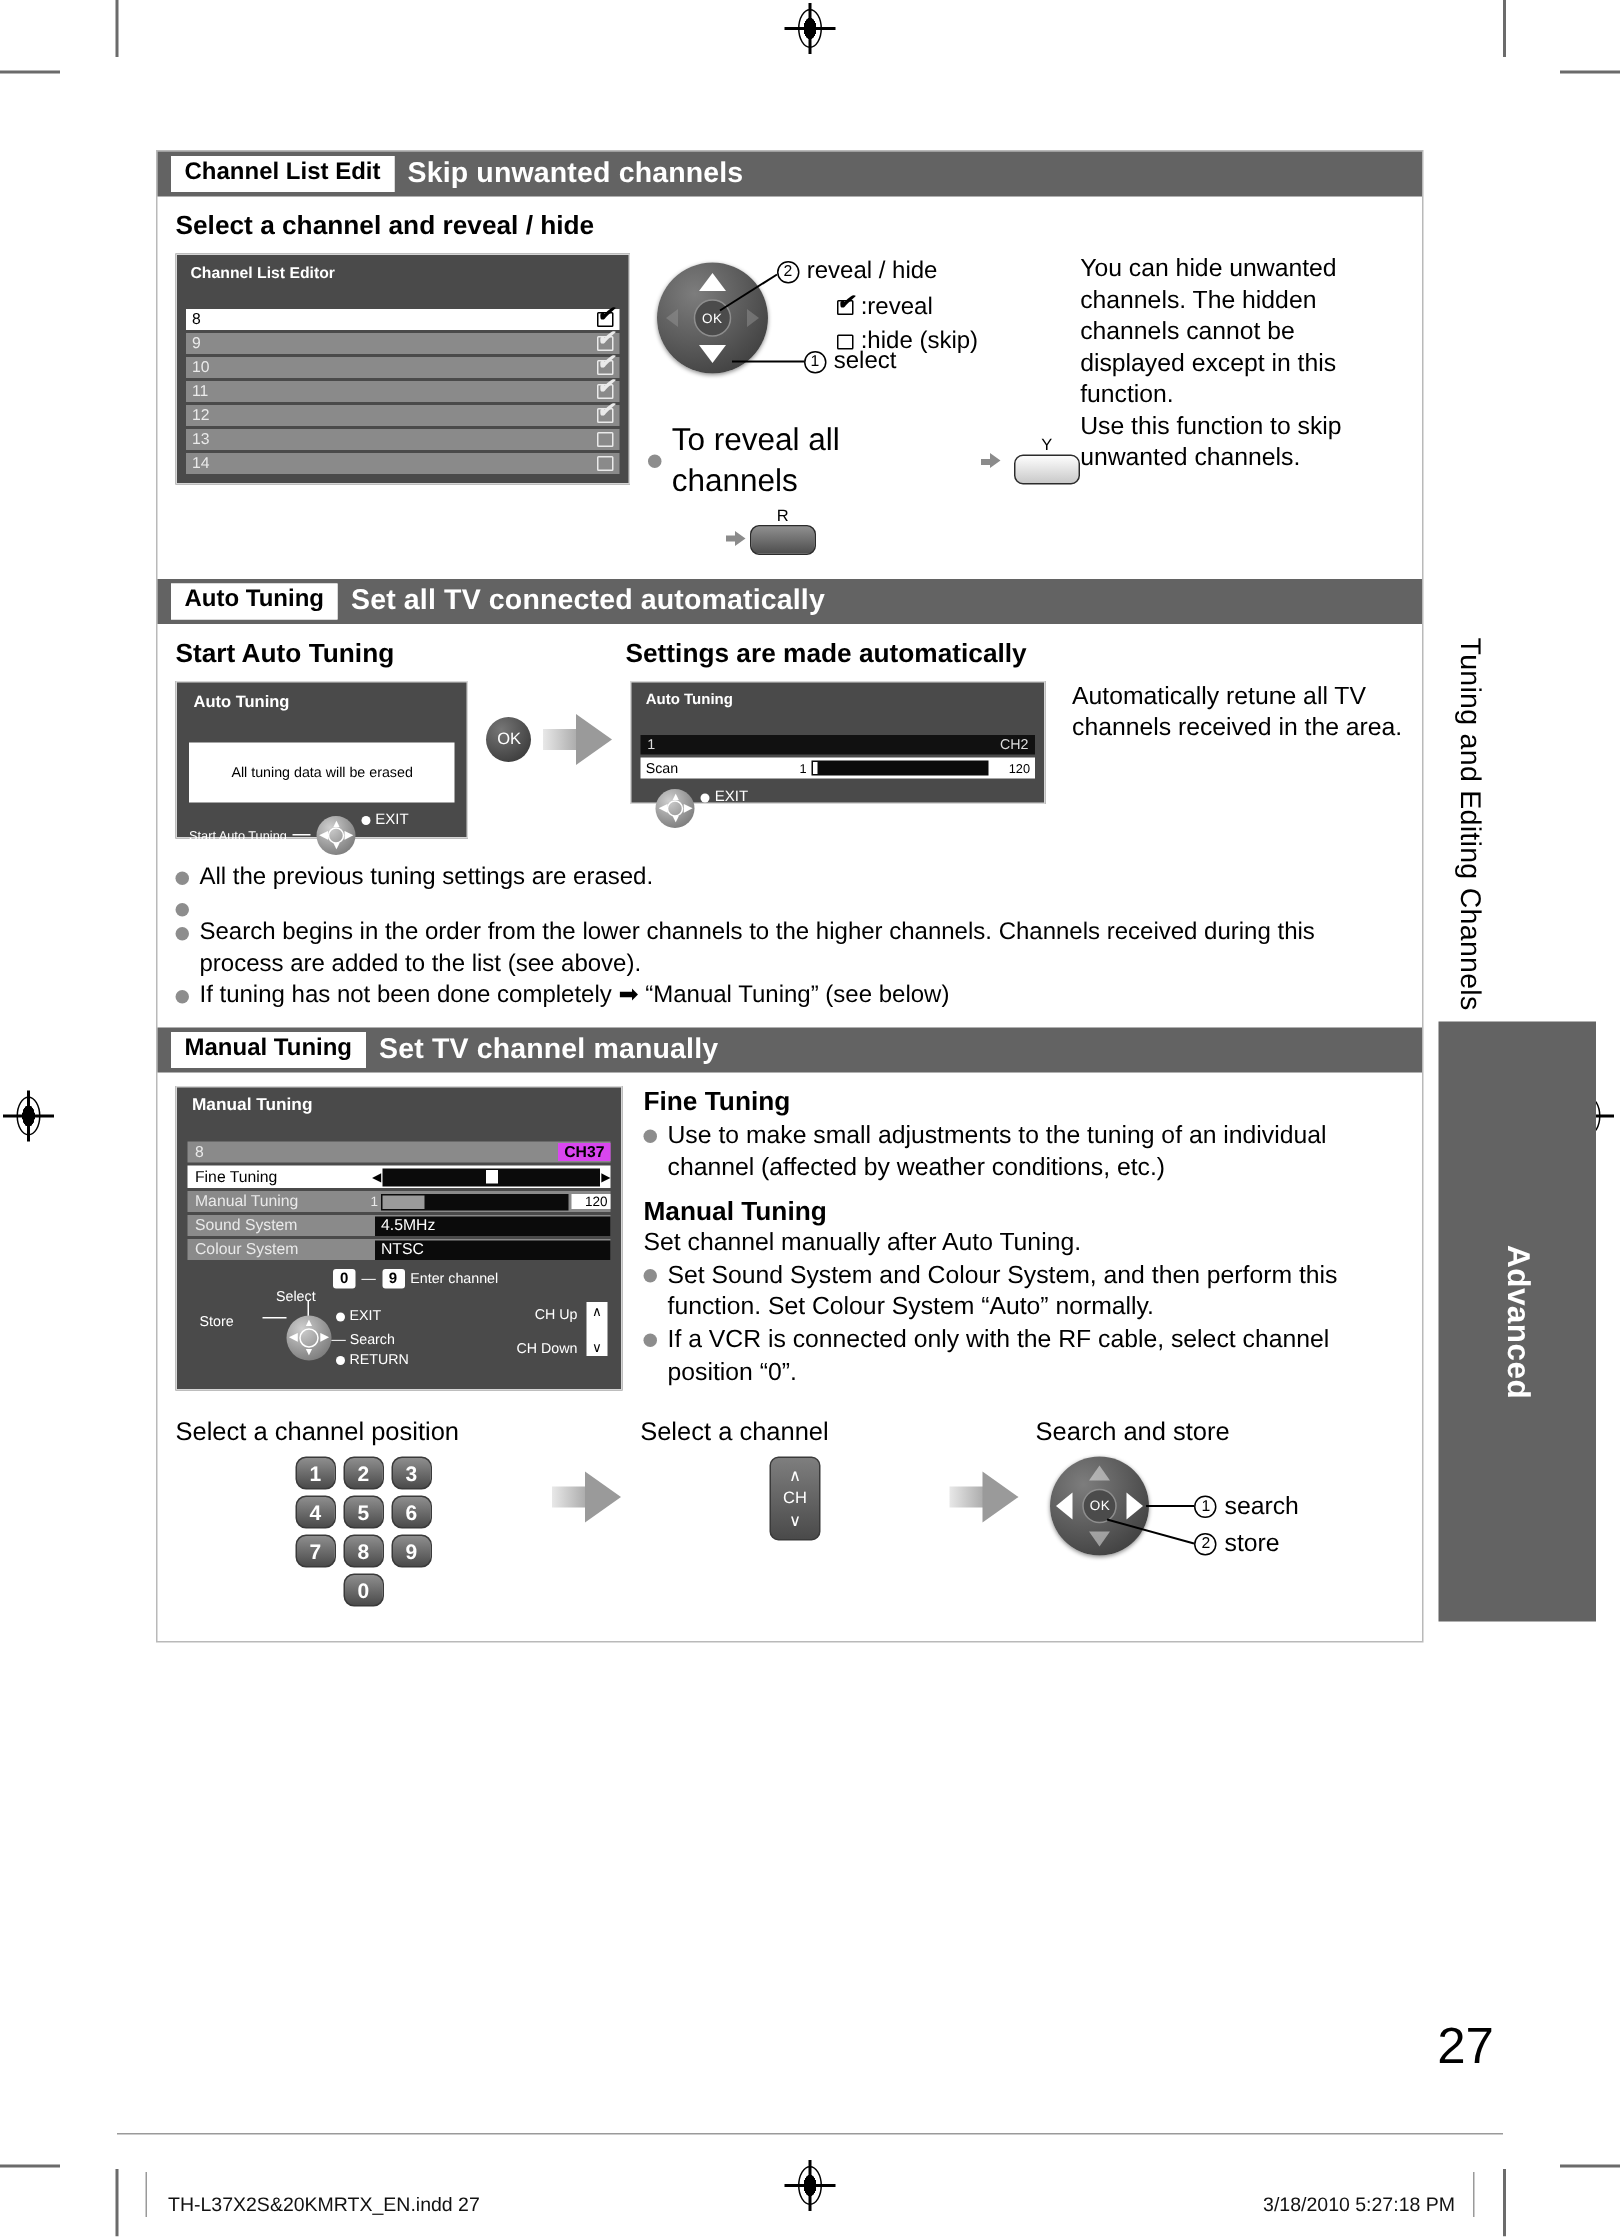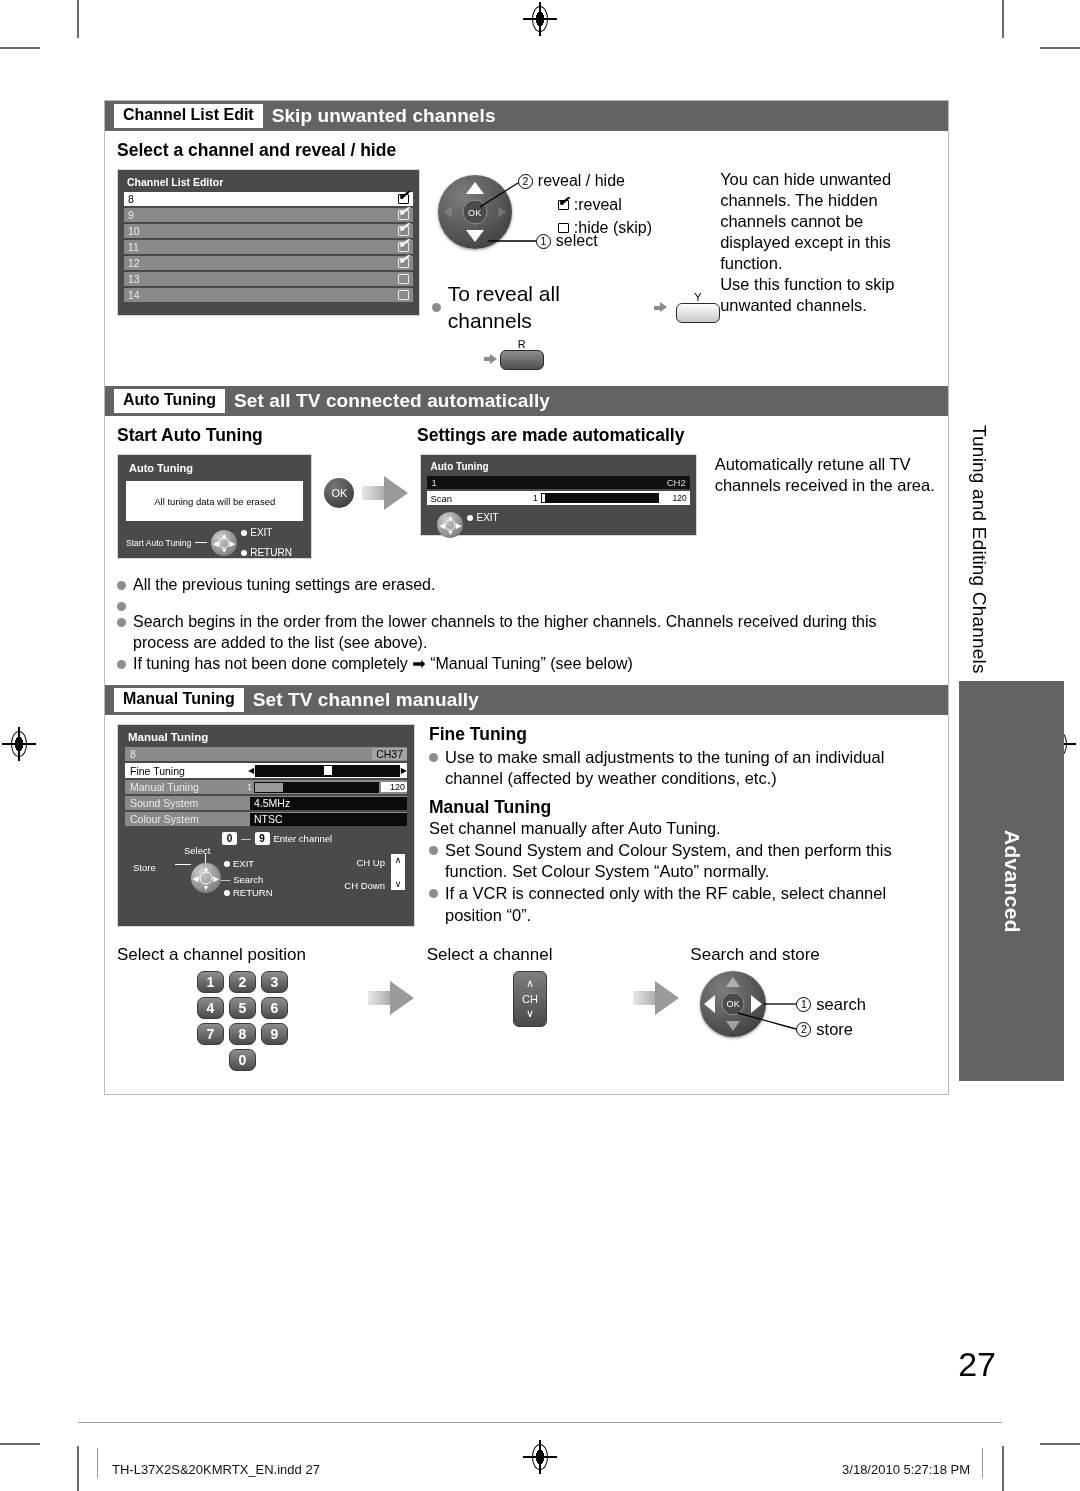--- a/index.html
+++ b/index.html
@@ -47,21 +47,21 @@
 
   .sec-body { padding: 9px 12px 10px 12px; }
 
   h3.sub { font-size: 17.5px; font-weight: bold; margin-bottom: 8px; }
 
   
   .osd {
     background: #4a4a4a; border: 1px solid #d6d6d6;
     padding: 5px 6px 6px 6px; color: #fff;
   }
-  .osd-title { font-size: 10.5px; font-weight: bold; padding: 1px 2px 4px 3px; }
+  .osd-title { font-size: 10.5px; font-weight: bold; padding: 1px 2px 18px 3px; }
   .osd-row {
     height: 14px; display: flex; align-items: center;
     font-size: 10.5px; margin-bottom: 2px; padding: 0 4px;
   }
   .osd-row .lbl { flex: 1; }
   .row-hl { background: #ffffff; color: #000; }
   .row-dim { background: #8a8a8a; color: #eaeaea; }
   .row-dark { background: #111; color: #ddd; }
 
   .cbx { width: 11px; height: 10px; display: inline-block; position: relative; }
@@ -445,21 +445,21 @@
     </div>
 
     <div class="sec-body">
       <div style="display:flex; gap:14px;">
 
         <div class="osd" style="width:298px; padding:5px 7px 7px 7px;">
           <div class="osd-title" style="font-size:11.5px;">Manual Tuning</div>
 
           <div class="osd-row row-dim" style="padding:0 0 0 5px;">
             <span class="lbl">8</span>
-            <span style="background:#a3a3a3; color:#000; padding:0 4px; font-weight:normal;">CH37</span>
+            <span style="background:#d946ef; color:#000; padding:0 4px; font-weight:bold;">CH37</span>
           </div>
 
           <div class="osd-row row-hl" style="padding:0 0 0 5px; height:15px;">
             <span style="flex:0 0 118px;">Fine Tuning</span>
             <span style="flex:1; display:flex; align-items:center;">
               <span style="font-size:8px;">◀</span>
               <span style="flex:1; height:12px; background:#0b0b0b; position:relative; margin:0 1px;">
                 <span style="position:absolute; left:50%; top:1px; transform:translateX(-50%); width:8px; height:9px; background:#fff;"></span>
               </span>
               <span style="font-size:8px;">▶</span>

